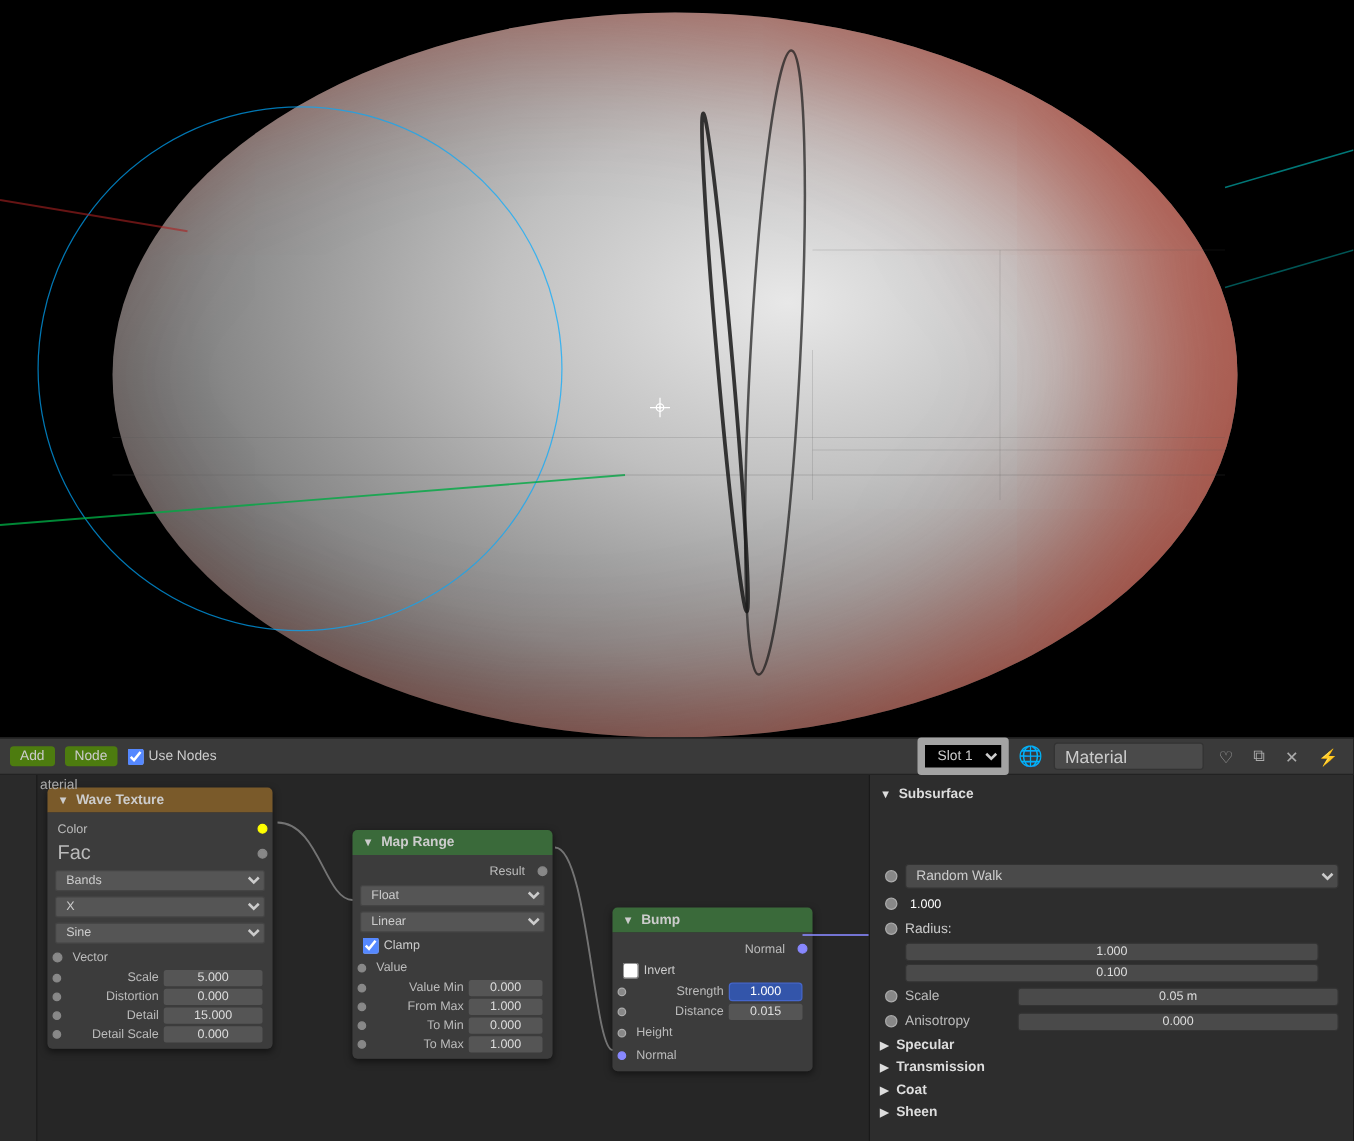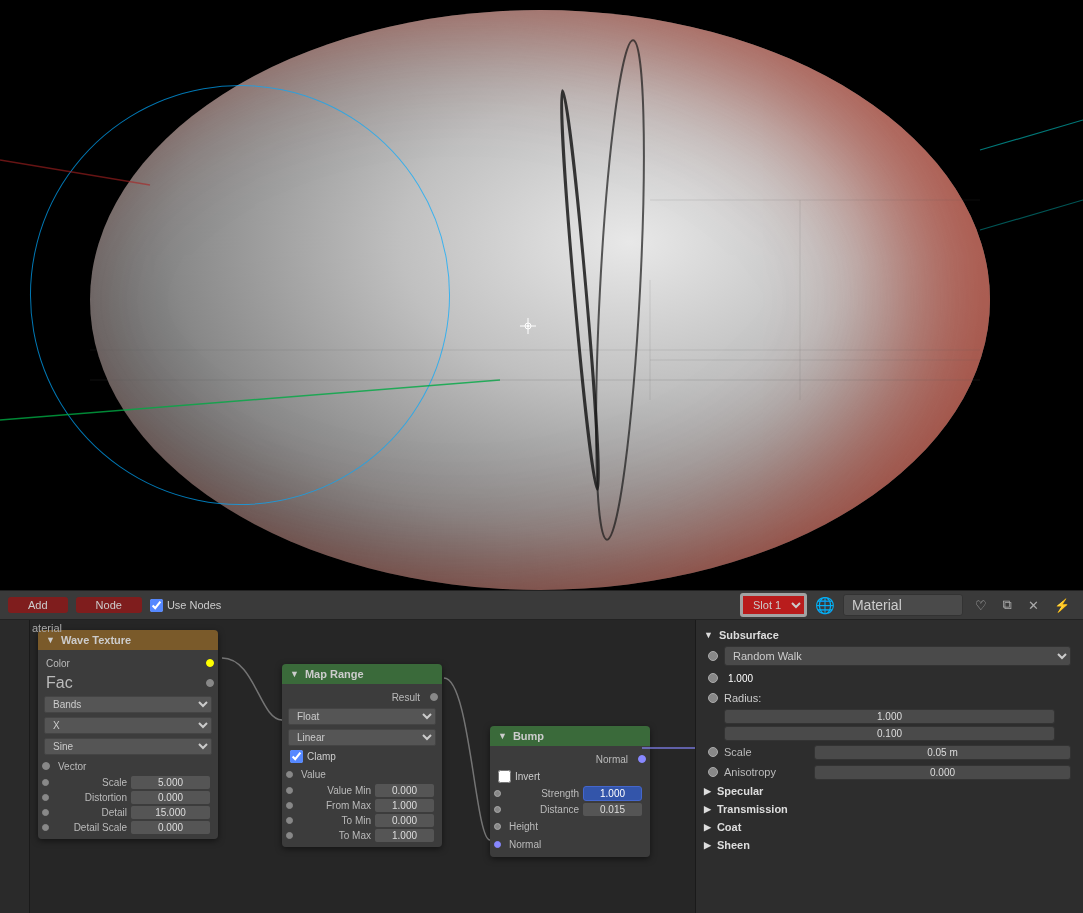--- a/index.html
+++ b/index.html
@@ -51,43 +51,43 @@
       background: #3a3a3a;
       display: flex;
       align-items: center;
       padding: 0 8px;
       gap: 8px;
       border-top: 1px solid #222;
       border-bottom: 1px solid #222;
     }
 
     .header-btn {
-      background: #7f1d1d;
+      background: #4d7c0f;
       border: none;
       color: #ccc;
-      padding: 2px 20px;
+      padding: 2px 8px;
       border-radius: 3px;
       cursor: pointer;
       font-size: 11px;
     }
 
     .header-checkbox {
       display: flex;
       align-items: center;
       gap: 4px;
       color: #ccc;
       font-size: 11px;
     }
     .header-checkbox input { accent-color: #5588ff; }
 
     .header-spacer { flex: 1; }
 
     .slot-select {
-      background: #b91c1c;
-      border: 3px solid #a3a3a3;
+      background: #000000;
+      border: 6px solid #a3a3a3;
       color: #ccc;
       padding: 2px 6px;
       border-radius: 3px;
       font-size: 11px;
       margin-left: 23px;
     }
 
     .material-field {
       background: #4a4a4a;
       border: 1px solid #333;
@@ -227,20 +227,21 @@
       font-size: 11px;
     }
 
     .prop-label { flex: 0 0 90px; color: #bbb; }
 
     .prop-dropdown-row {
       display: flex;
       align-items: center;
       padding: 2px 12px;
       gap: 6px;
+      margin-top: 45px;
     }
     .prop-dropdown {
       flex: 1;
       background: #4a4a4a;
       border: 1px solid #333;
       color: #ccc;
       font-size: 11px;
       padding: 2px 4px;
       border-radius: 3px;
     }

